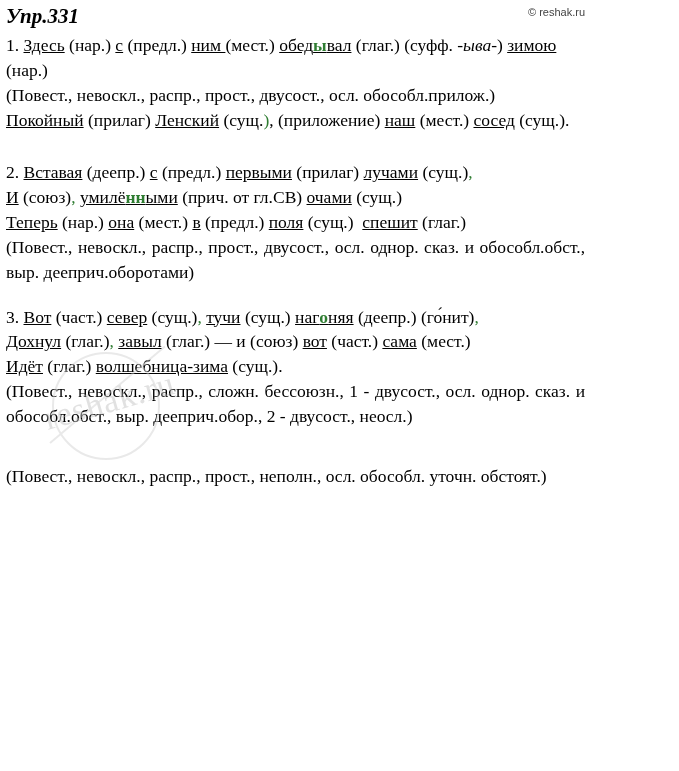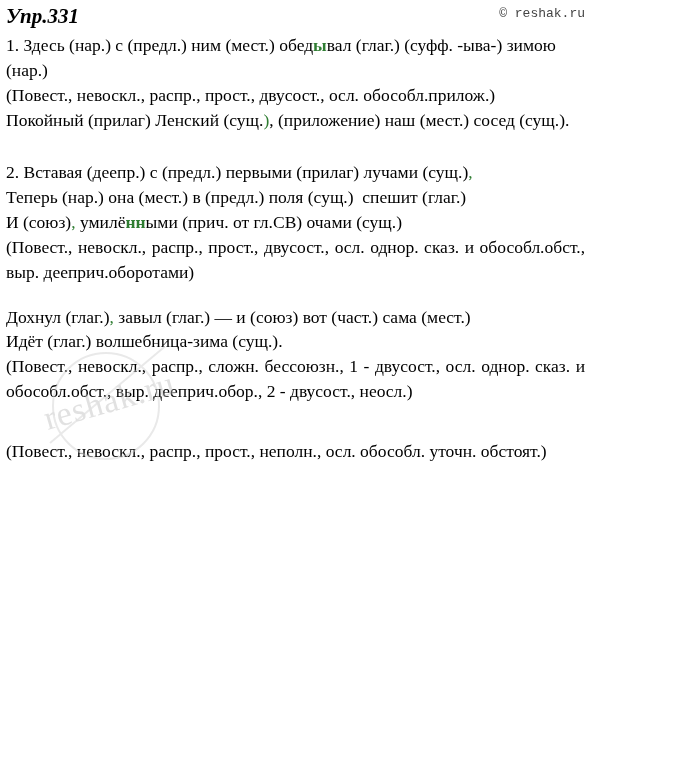--- a/index.html
+++ b/index.html
@@ -29,45 +29,45 @@
     padding: 4px 8px 0 6px;
   }
   .title {
     font-size: 21px;
     font-weight: bold;
     font-style: italic;
     font-family: "Liberation Serif", serif;
     letter-spacing: 0px;
   }
   .brand {
-    font-size: 13px;
+    font-size: 11px;
     color: #444444;
-    font-family: Liberation Mono, monospace;
+    font-family: Liberation Sans, sans-serif;
     padding-top: 2px;
   }
   .content {
     padding: 4px 8px 0 6px;
     font-size: 17.5px;
     line-height: 1.42;
   }
   .para {
     margin: 0 0 0 0;
     text-align: justify;
     text-justify: inter-word;
   }
   .para.nojust {
     text-align: left;
   }
   .gap-sm { height: 7px; }
   .gap-md { height: 20px; }
   .gap-lg { height: 28px; }
-  .u { }
+  .u { text-decoration: underline; }
   .g { color: #2f7d32; }
   .gb { color: #2f7d32; font-weight: bold; }
-  .it { }
+  .it { font-style: italic; }
   .watermark {
     position: absolute;
     left: 36px;
     top: 330px;
     width: 210px;
     height: 140px;
     pointer-events: none;
     opacity: 0.45;
     z-index: 5;
   }
@@ -131,33 +131,36 @@
       </div>
     </div>
 
     <div class="gap-lg"></div>
 
     <div>
       <div class="para nojust">
         <span>2. <span class="u">Вставая</span> (дeепр.) <span class="u">с</span> (предл.) <span class="u">первыми</span> (прилаг) <span class="u">лучами</span> (сущ.)<span class="g">,</span></span>
       </div>
       <div class="para nojust">
-        <span><span class="u">Теперь</span> (нар.) <span class="u">она</span> (мест.) <span class="u">в</span> (предл.) <span class="u">поля</span> (сущ.)&nbsp; <span class="u">спешит</span> (глаг.)</span>
+        <span><span class="u">И</span> (союз)<span class="g">,</span> <span class="u">умилё<span class="gb">нн</span>ыми</span> (прич. от гл.СВ) <span class="u">очами</span> (сущ.)</span>
       </div>
       <div class="para nojust">
-        <span><span class="u">И</span> (союз)<span class="g">,</span> <span class="u">умилё<span class="gb">нн</span>ыми</span> (прич. от гл.СВ) <span class="u">очами</span> (сущ.)</span>
+        <span><span class="u">Теперь</span> (нар.) <span class="u">она</span> (мест.) <span class="u">в</span> (предл.) <span class="u">поля</span> (сущ.)&nbsp; <span class="u">спешит</span> (глаг.)</span>
       </div>
       <div class="para">
         <span>(Повест., невоскл., распр., прост., двусост., осл. одноp. сказ. и обособл.обст., выр. дeeприч.оборотами)</span>
       </div>
     </div>
 
     <div class="gap-md"></div>
 
     <div>
+      <div class="para nojust">
+        <span>3. <span class="u">Вот</span> (част.) <span class="u">север</span> (сущ.)<span class="g">,</span> <span class="u">тучи</span> (сущ.) <span class="u">наг<span class="gb">о</span>няя</span> (дeепр.) (го́нит)<span class="g">,</span></span>
+      </div>
       <div class="para nojust">
         <span><span class="u">Дохнул</span> (глаг.)<span class="g">,</span> <span class="u">завыл</span> (глаг.) — и (союз) <span class="u">вот</span> (част.) <span class="u">сама</span> (мест.)</span>
       </div>
       <div class="para nojust">
         <span><span class="u">Идёт</span> (глаг.) <span class="u">волшебница-зима</span> (сущ.).</span>
       </div>
       <div class="para">
         <span>(Повест., невоскл., распр., сложн. бессоюзн., 1 - двусост., осл. одноp. сказ. и обособл.обст., выр. дeeприч.обор., 2 - двусост., неосл.)</span>
       </div>
     </div>

